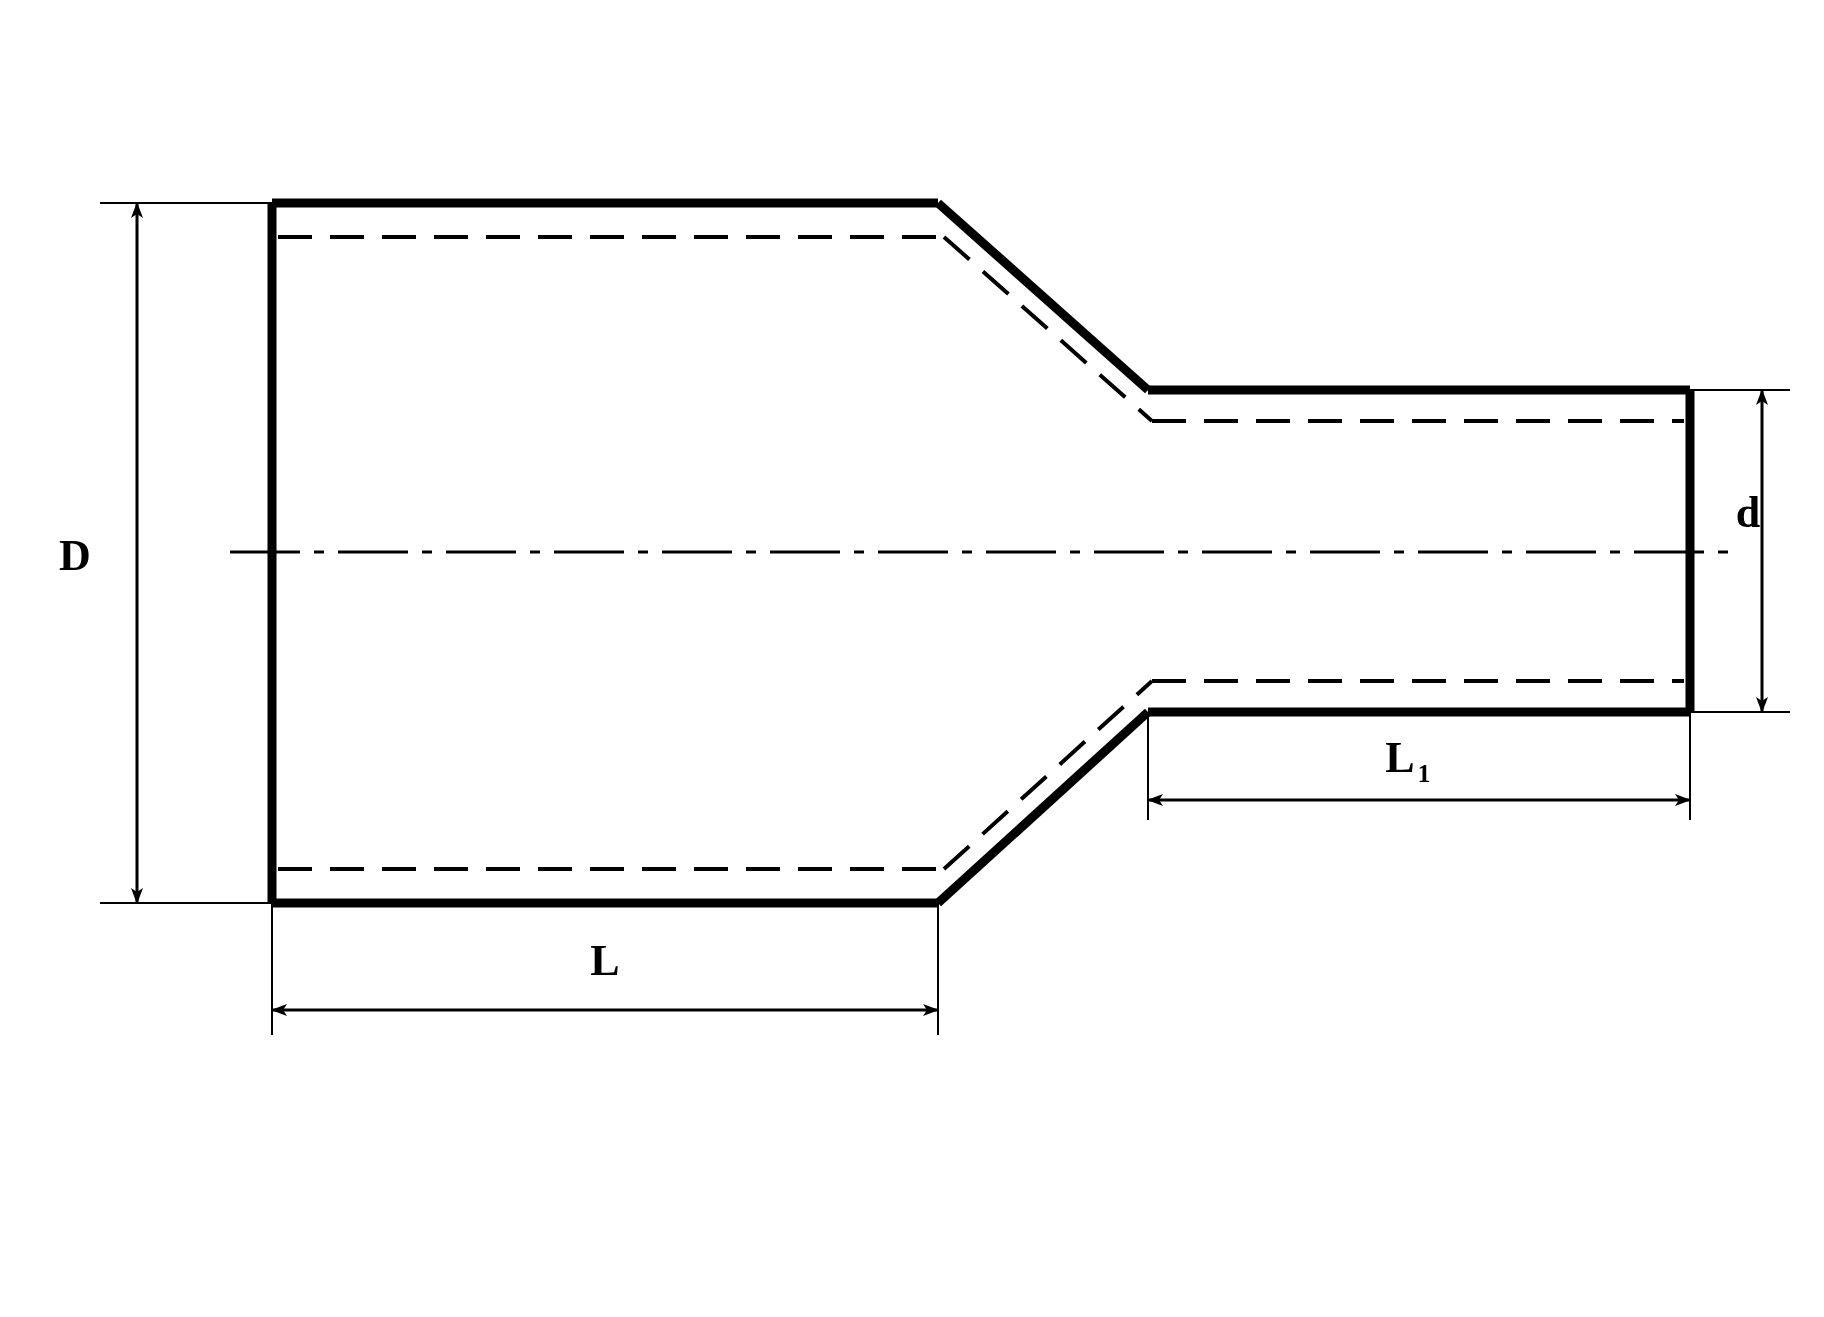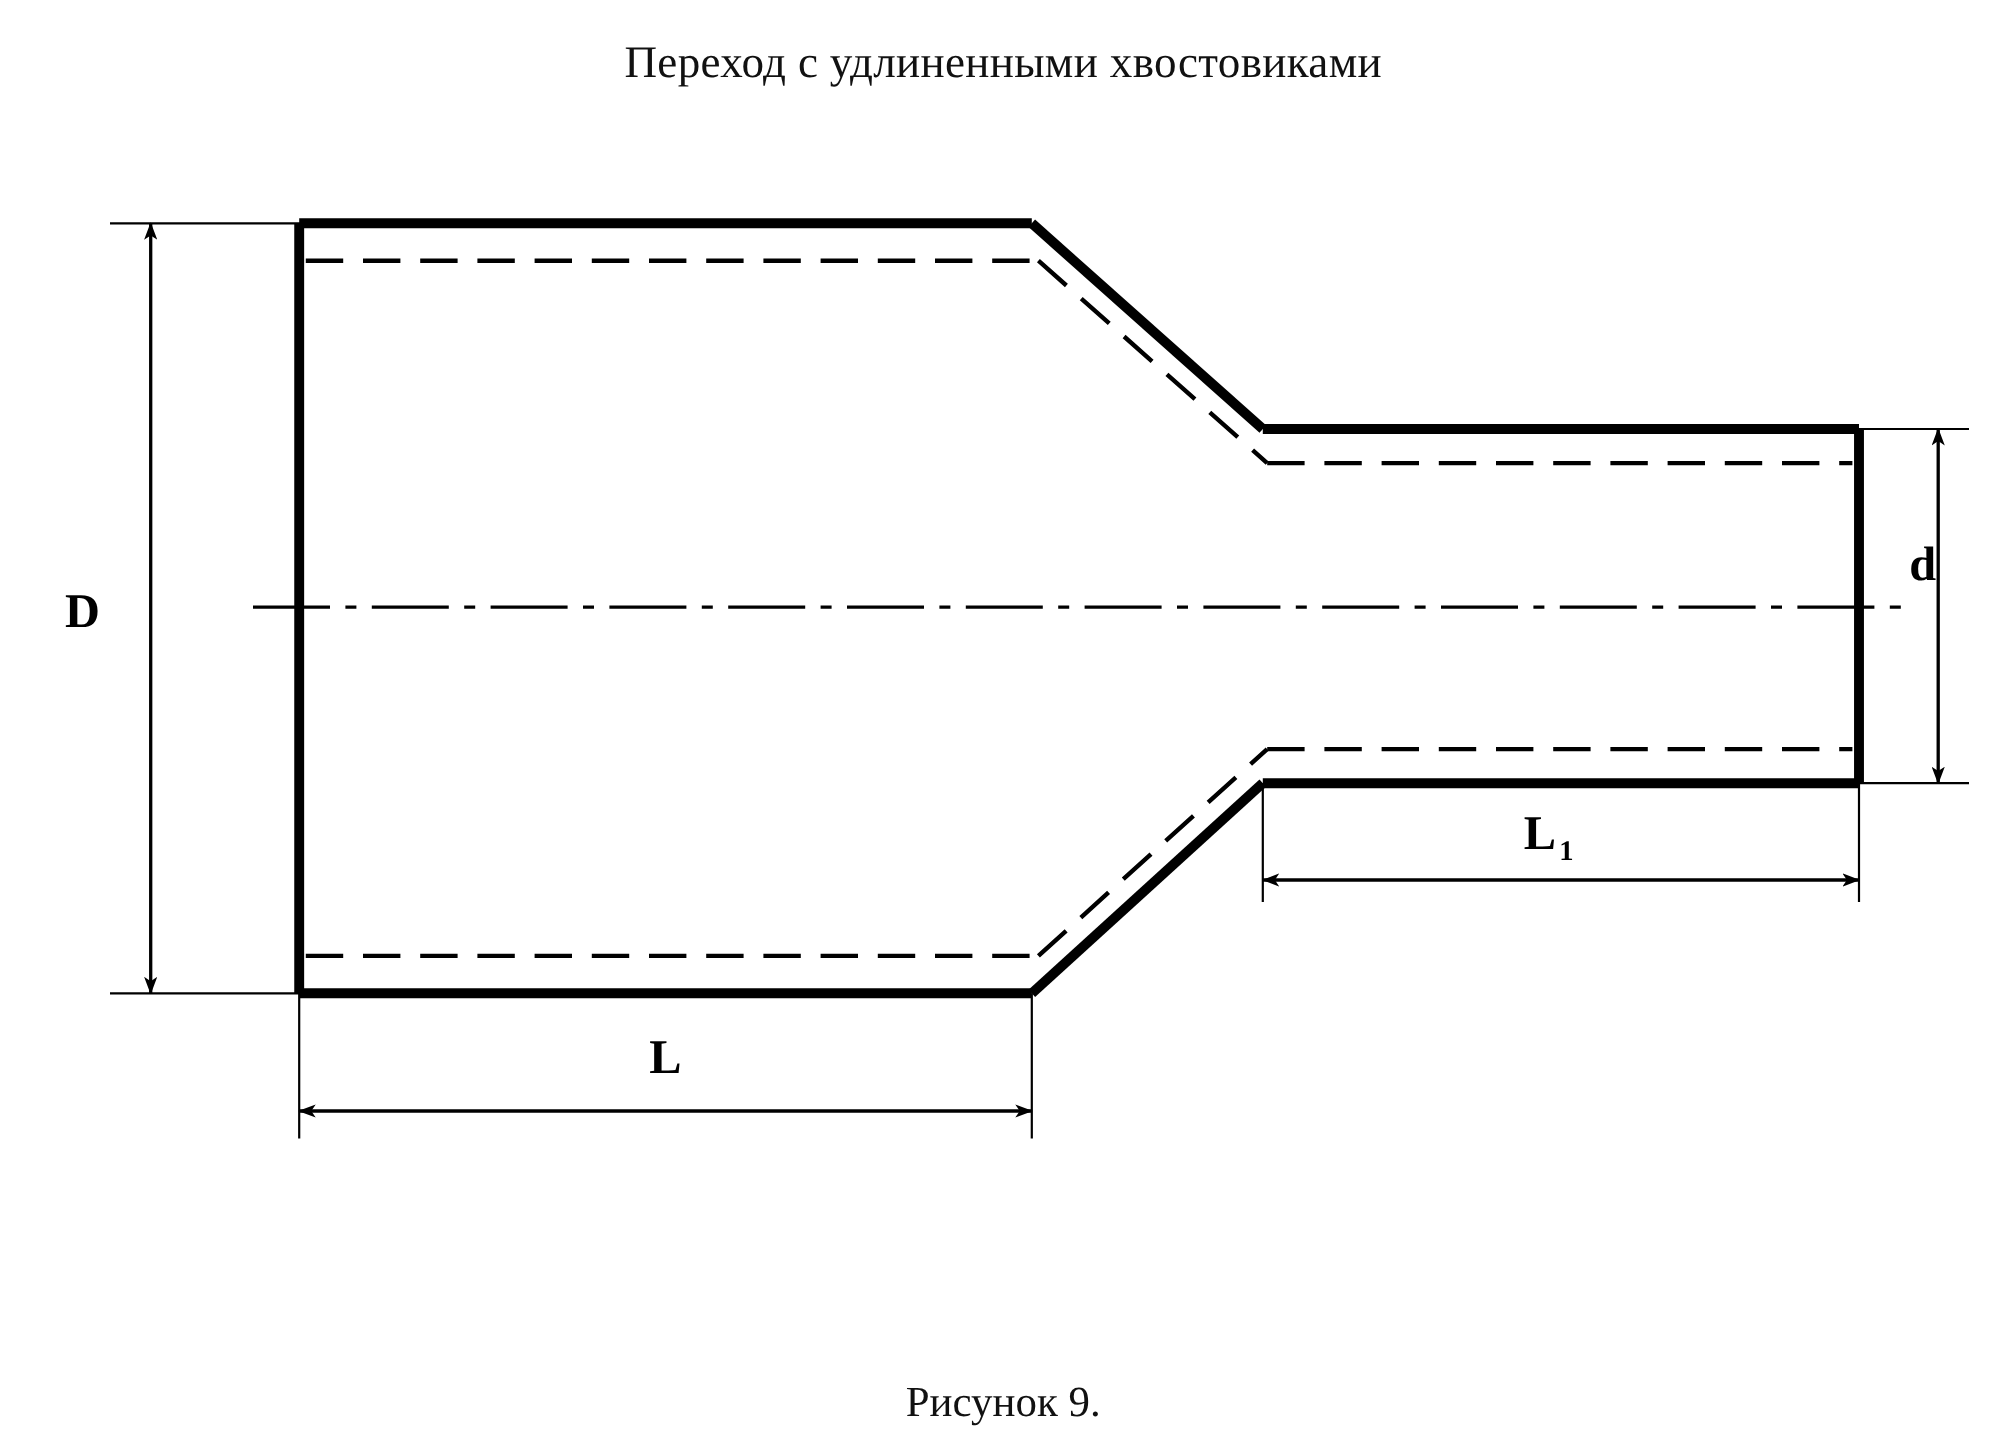--- a/index.html
+++ b/index.html
@@ -60,21 +60,20 @@
     font-weight: bold;
     font-size: 26px;
     fill: #000000;
   }
 </style>
 </head>
 <body>
 
 <div id="figure-root">
 
-  <div class="title">Переход с удлиненными хвостовиками</div>
 
   <svg class="drawing" viewBox="0 0 1824 1317">
     <defs>
       <marker id="arrowEnd" markerWidth="16" markerHeight="12" refX="15" refY="6" orient="auto" markerUnits="userSpaceOnUse">
         <path d="M0,0 L16,6 L0,12 L4,6 Z" fill="#000"></path>
       </marker>
       <marker id="arrowStart" markerWidth="16" markerHeight="12" refX="1" refY="6" orient="auto" markerUnits="userSpaceOnUse">
         <path d="M16,0 L0,6 L16,12 L12,6 Z" fill="#000"></path>
       </marker>
     </defs>
@@ -135,14 +134,13 @@
     <text class="lbl" x="75" y="570" text-anchor="middle">D</text>
 
     <text class="lbl" x="1748" y="527" text-anchor="middle">d</text>
 
     <text class="lbl" x="605" y="975" text-anchor="middle">L</text>
 
     <text class="lbl" x="1400" y="772" text-anchor="middle">L</text>
     <text class="lbl-sub" x="1424" y="782" text-anchor="middle">1</text>
   </svg>
 
-  <div class="caption">Рисунок 9.</div>
 </div>
 
 </body></html>

